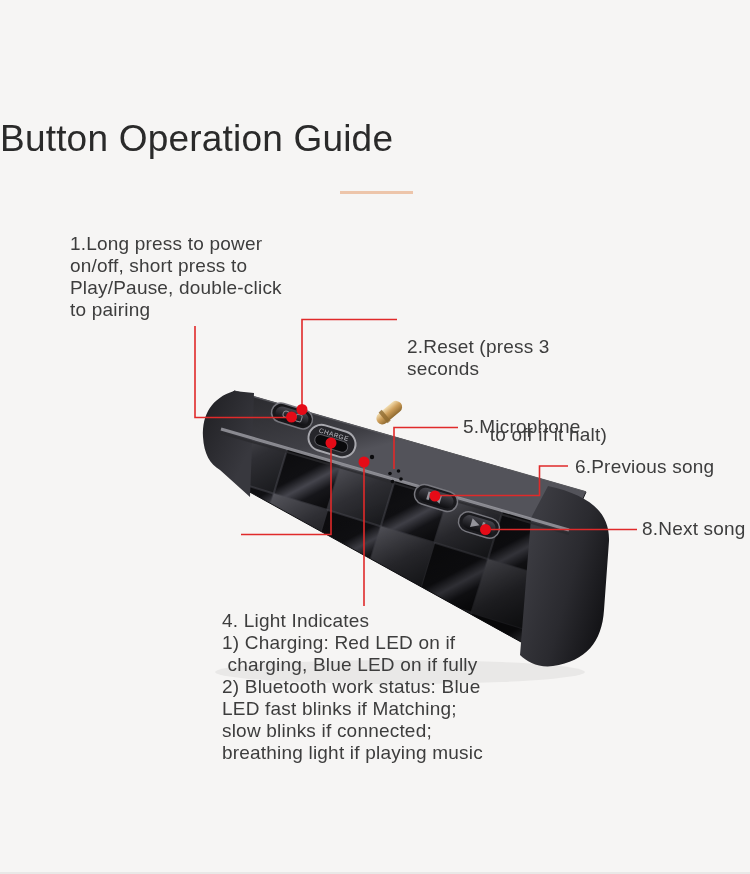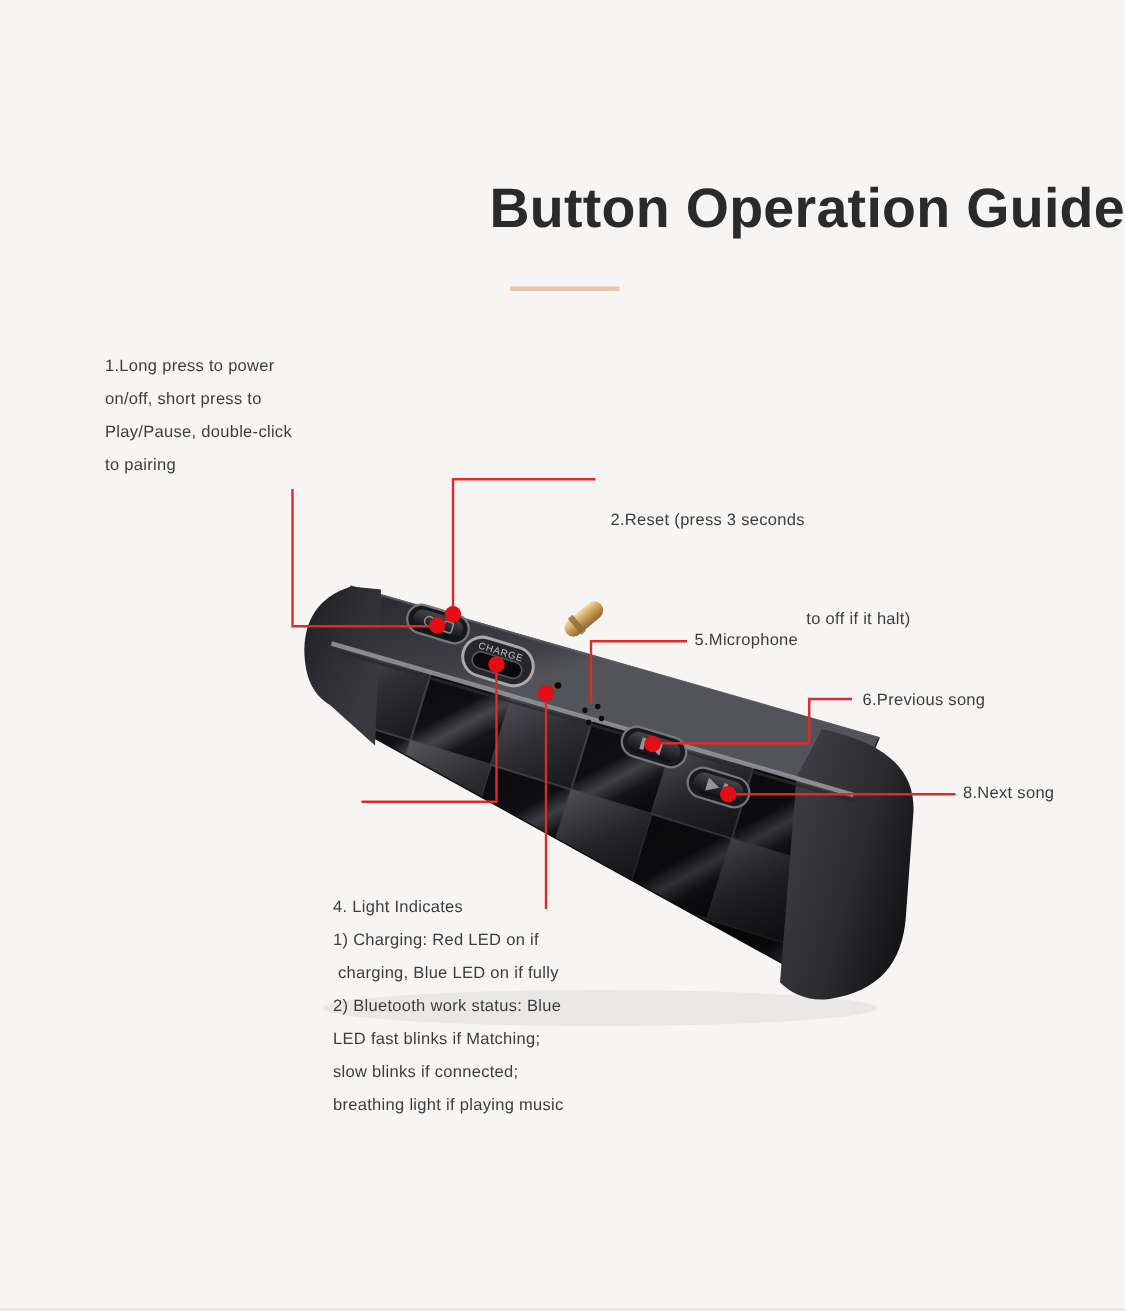--- a/index.html
+++ b/index.html
@@ -8,33 +8,33 @@
     width:750px;height:874px;
     margin:0 auto;
     background:var(--background,#f6f5f4);
     overflow:hidden;
     font-family:"Liberation Sans",sans-serif;
     color:var(--body-text,#3d3d3d);
   }
   .scene{position:absolute;left:0;top:0;width:750px;height:874px;}
   .title{
     position:absolute;left:0;right:0;top:118px;
-    text-align:right;
-    font-size:37px;font-weight:700;
+    text-align:left;
+    font-size:37px;font-weight:400;
     color:var(--title-text,#2a2a2a);
     letter-spacing:0.2px;
   }
   .divider{
     position:absolute;left:340px;top:191px;
     width:73px;height:3px;
     background:var(--divider,#edc5aa);
   }
   .ann{
     position:absolute;
-    font-size:11px;line-height:22px;letter-spacing:0.2px;
+    font-size:19px;line-height:22px;letter-spacing:0.2px;
     white-space:pre-wrap;
     color:var(--body-text,#3d3d3d);
   }
   .red-line polyline{fill:none;stroke:var(--accent-red,#e02a2a);stroke-width:1.6;}
   .red-dot circle{fill:var(--dot-red,#e50b17);}
   .bottom-edge{position:absolute;left:0;right:0;bottom:0;height:2px;background:#e9e8e7;}
 </style>
 </head>
 <body>
 
@@ -179,21 +179,21 @@
 on/off, short press to
 Play/Pause, double-click
 to pairing</div>
 
   <div class="ann" style="left:407px;top:292px;width:212px;">
     <div>2.Reset (press 3 seconds</div>
     <div style="text-align:right;padding-right:12px;">to off if it halt)</div>
   </div>
 
 
-  <div class="ann" style="left:222px;top:594px;width:290px;">4. Light Indicates
+  <div class="ann" style="left:222px;top:610px;width:290px;">4. Light Indicates
 1) Charging: Red LED on if
  charging, Blue LED on if fully
 2) Bluetooth work status: Blue
 LED fast blinks if Matching;
 slow blinks if connected;
 breathing light if playing music</div>
 
   <div class="ann" style="left:463px;top:416px;white-space:nowrap;">5.Microphone</div>
 
   <div class="ann" style="left:575px;top:456px;white-space:nowrap;text-align:right;">6.Previous song</div>

